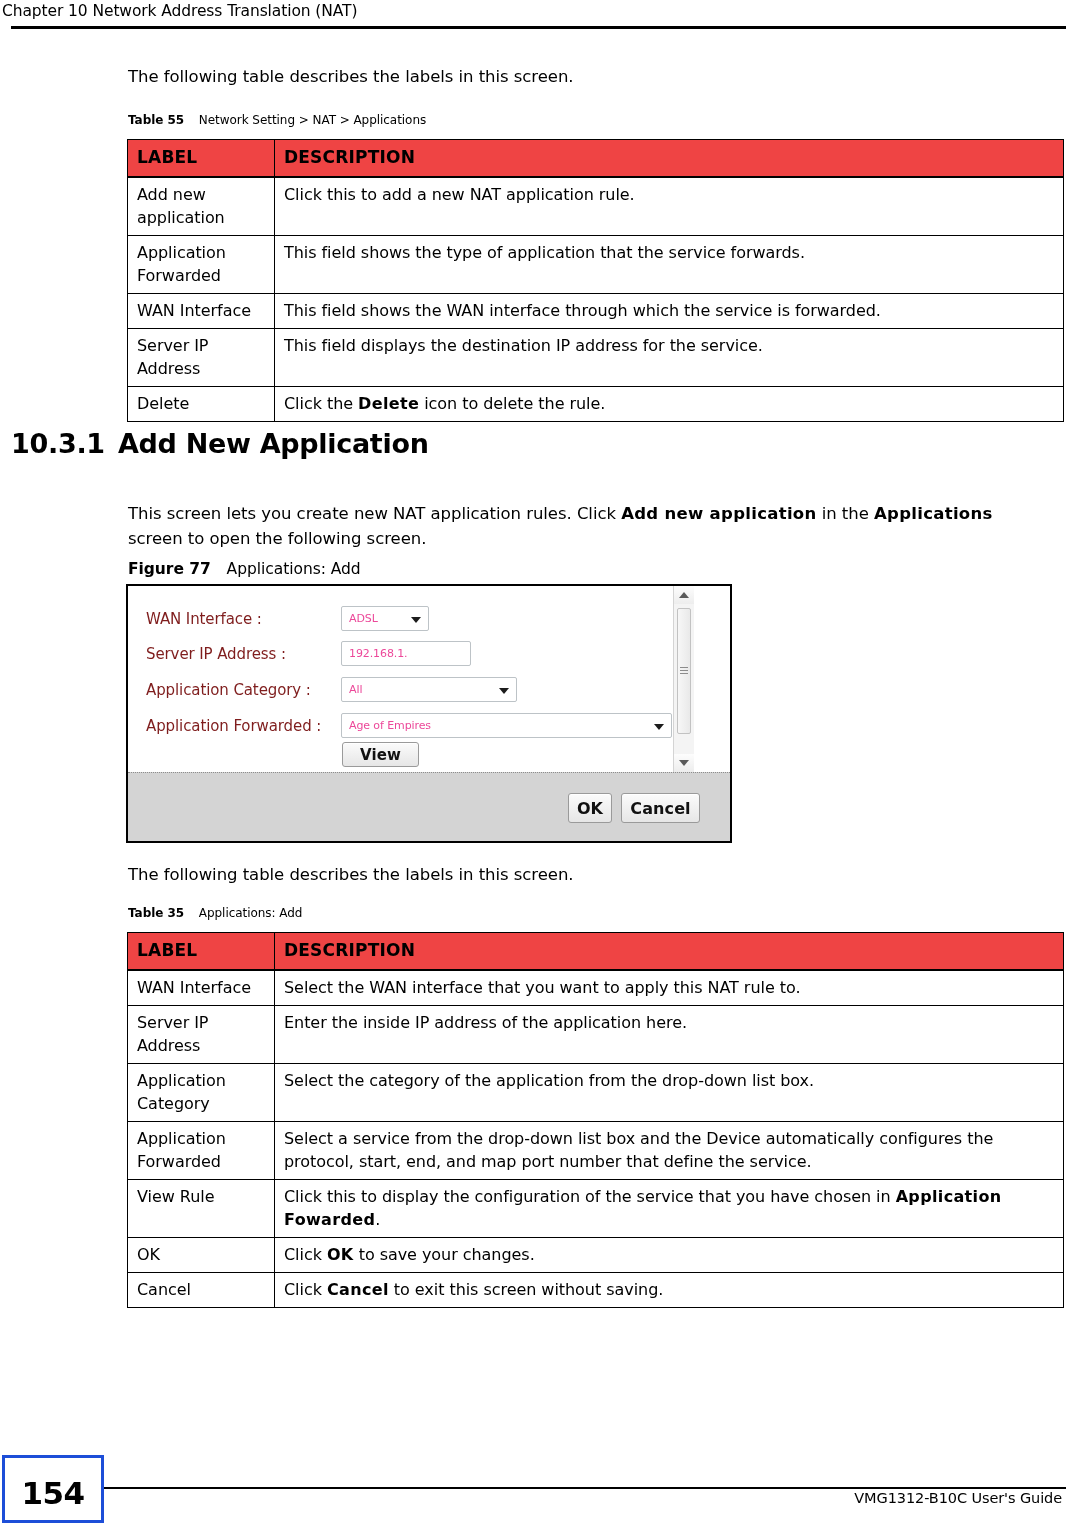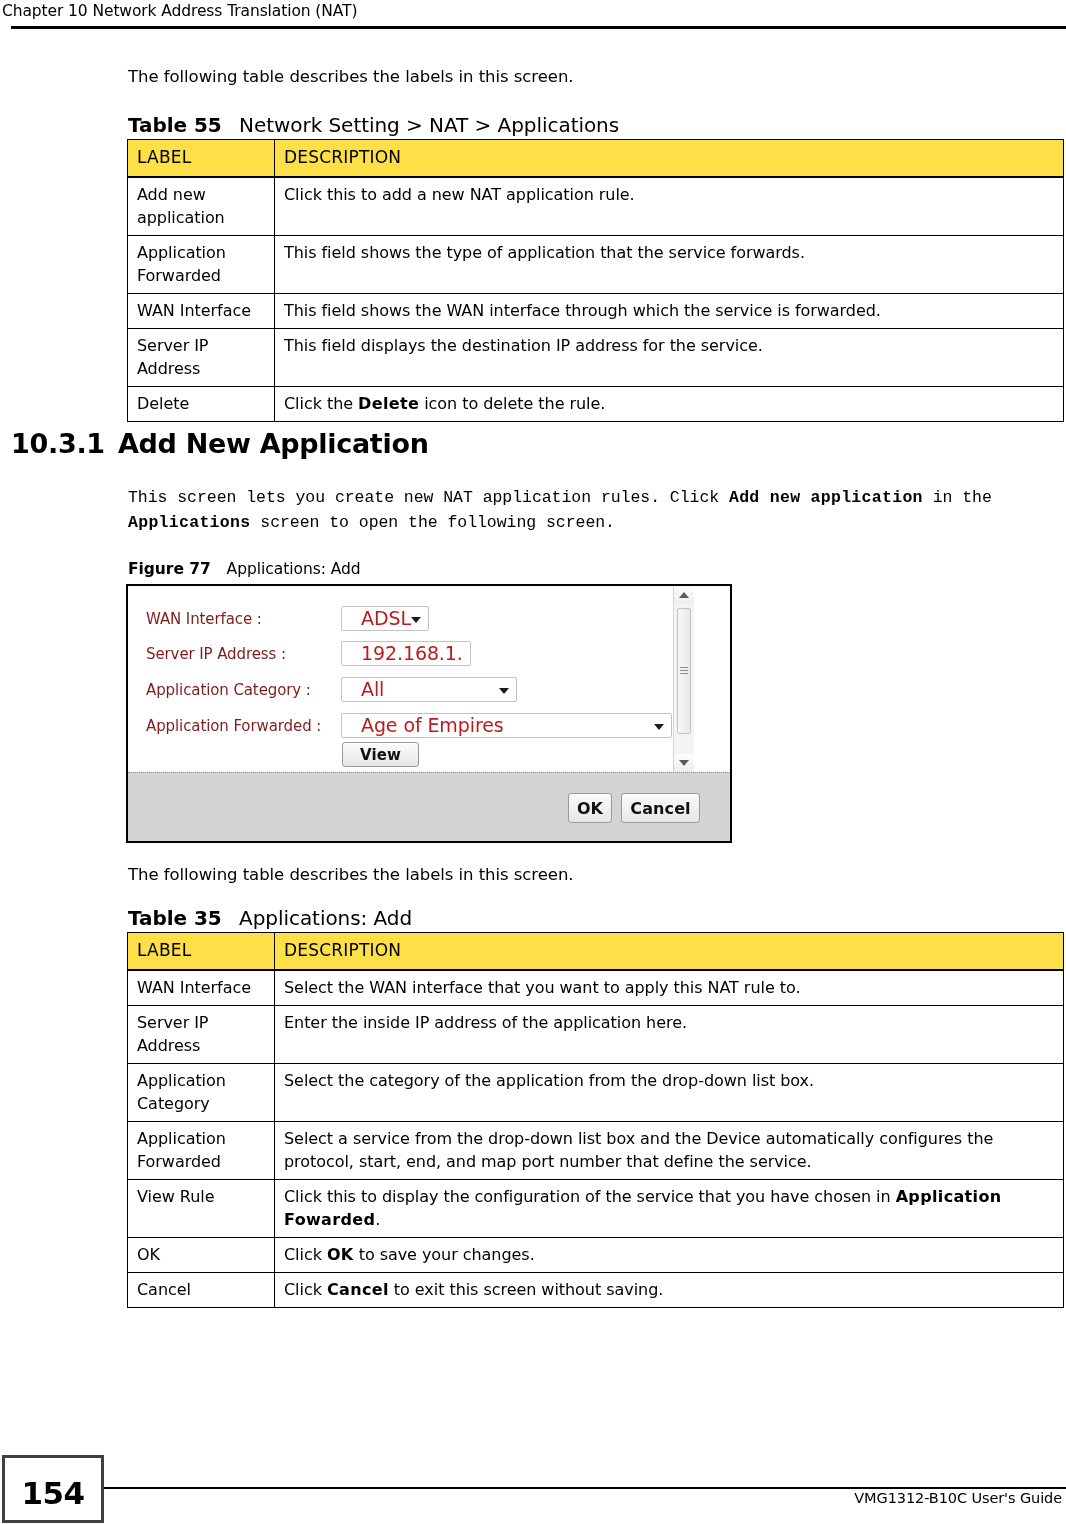--- a/index.html
+++ b/index.html
@@ -51,21 +51,21 @@
     font-size: 16.5px;
     line-height: 25px;
     letter-spacing: -0.05px;
     color: #000;
   }
   .para b { font-weight: bold; letter-spacing: 0.3px; }
 
   .tbl-caption {
     position: absolute;
     left: 128px;
-    font-size: 20px;
+    font-size: 12px;
     letter-spacing: -0.05px;
     white-space: nowrap;
   }
   .tbl-caption .lead { font-weight: bold; }
 
   .fig-caption {
     position: absolute;
     left: 128px;
     font-size: 15.5px;
     letter-spacing: -0.05px;
@@ -95,22 +95,22 @@
   .ld-table col.c-label { width: 147px; }
   .ld-table th, .ld-table td {
     border: 1px solid #000;
     vertical-align: top;
     padding: 5px 8px 6px 9px;
     font-size: 16px;
     line-height: 23px;
     letter-spacing: -0.05px;
   }
   .ld-table thead th {
-    background: #fde047;
-    font-weight: normal;
+    background: #ef4444;
+    font-weight: bold;
     font-size: 17px;
     letter-spacing: 0.2px;
     padding-top: 6px;
     padding-bottom: 7px;
     text-align: left;
     border-bottom: 2px solid #000;
   }
   .ld-table td b { font-weight: bold; letter-spacing: 0.35px; }
   .ld-table tr.tall td { height: 38px; }
 
@@ -146,24 +146,24 @@
     white-space: nowrap;
     letter-spacing: -0.1px;
     line-height: 26px;
   }
   .ctrl {
     position: absolute;
     box-sizing: border-box;
     background: #ffffff;
     border: 1px solid #bdc3c7;
     border-radius: 2px;
-    font-size: 19px;
-    color: #b91c1c;
+    font-size: 11px;
+    color: #ec4899;
     line-height: 23px;
-    padding-left: 19px;
+    padding-left: 7px;
     letter-spacing: -0.1px;
     white-space: nowrap;
     overflow: hidden;
   }
   .ctrl.select { padding-right: 22px; }
   .caret {
     position: absolute;
     right: 7px;
     top: 50%;
     margin-top: -2px;
@@ -246,21 +246,21 @@
     background: #d4d4d4;
     border-top: 1px dotted #8d8d8d;
     box-sizing: border-box;
   }
 
   
   .page-number-box {
     position: absolute;
     left: 2px; top: 1455px;
     width: 102px; height: 68px;
-    border: 3px solid #404040;
+    border: 3px solid #1d4ed8;
     box-sizing: border-box;
     background: #fff;
   }
   .page-number-box span {
     position: absolute;
     left: 0; right: 0;
     top: 17px;
     text-align: center;
     font-size: 31px;
     font-weight: bold;
@@ -331,21 +331,21 @@
         <td>Delete</td>
         <td><span>Click the </span><b>Delete</b><span> icon to delete the rule.</span></td>
       </tr>
     </tbody>
   </table>
 
   <div class="section-heading" style="top:428px;text-align:center;">
     <span class="num">10.3.1</span><span>Add New Application</span>
   </div>
 
-  <div class="para" style="top:485px; width:880px;font-family:Liberation Mono, monospace;">
+  <div class="para" style="top:501px; width:880px;">
     <span>This screen lets you create new NAT application rules. Click </span><b>Add new application</b><span> in the </span><b>Applications</b><span> screen to open the following screen.</span>
   </div>
 
   <div class="fig-caption" style="top:560px;">
     <span class="lead">Figure 77</span>
     <span style="display:inline-block;width:11px;"></span><span>Applications: Add</span>
   </div>
 
   <div class="figure-box">
 

